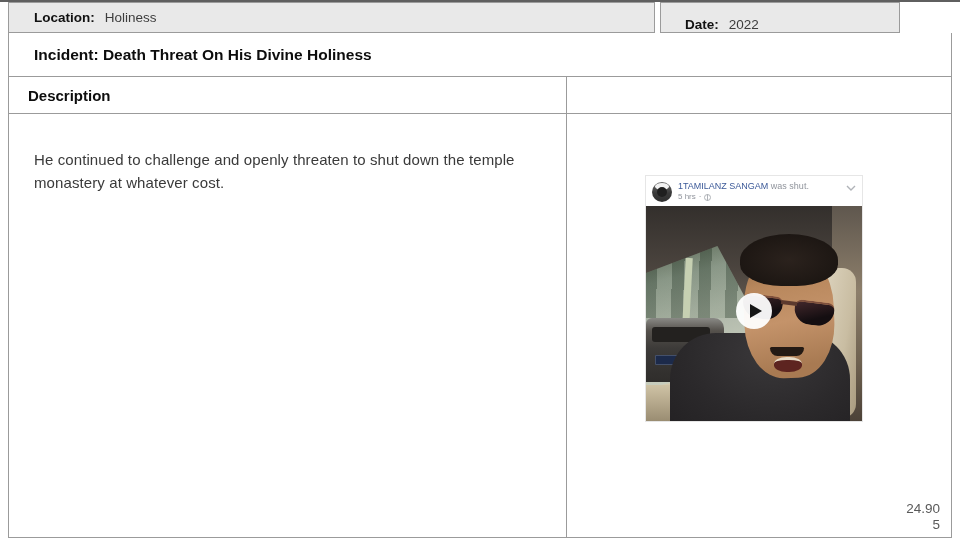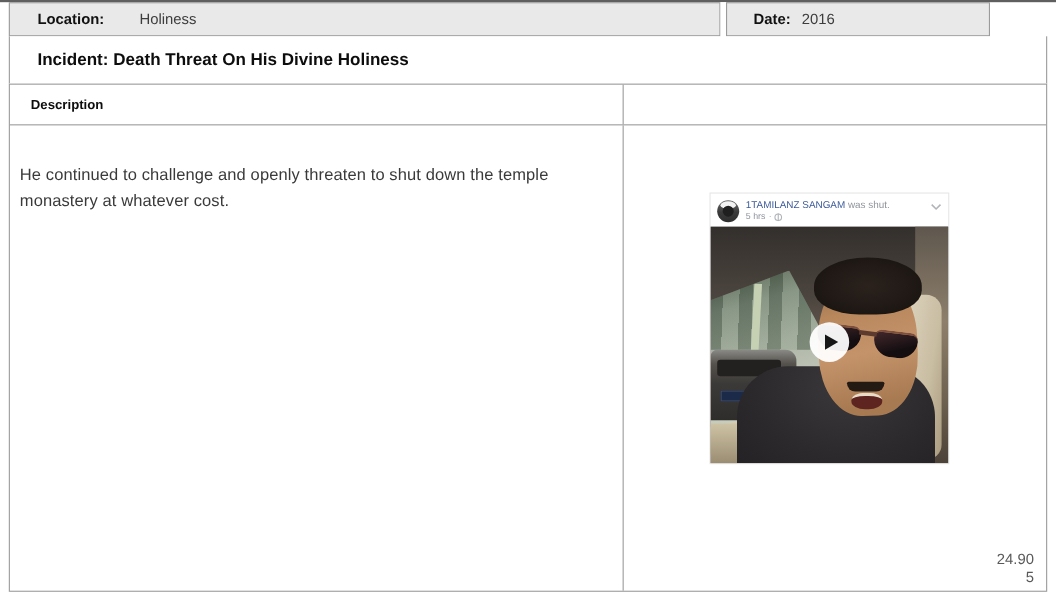--- a/index.html
+++ b/index.html
@@ -5,41 +5,41 @@
   * { margin:0; padding:0; box-sizing:border-box; }
   html,body { width:960px; height:540px; background:#ffffff; overflow:hidden; }
   body { font-family:"Liberation Sans", sans-serif; color:#1a1a1a; position:relative; }
 
   .page { position:absolute; inset:0; background:#fff; }
   .top-line { position:absolute; left:0; top:0; width:960px; height:2px; background:#5f5f5f; }
 
   
   .header-row { position:absolute; left:8px; top:2px; width:944px; height:31px; display:flex; }
   .hdr-box { background:#e9e9e9; border:1px solid #9b9b9b; display:flex; align-items:center; font-size:13.5px; }
-  .hdr-box.loc { width:647px; padding-left:25px;gap:22px; }
+  .hdr-box.loc { width:647px; padding-left:25px; }
   .hdr-gap { width:5px; background:#fff; }
-  .hdr-box.date { width:240px; padding-left:24px; }
+  .hdr-box.date { width:240px; padding-left:24px;align-items:flex-end; }
   .lbl { font-weight:bold; color:#111; }
   .val { margin-left:10px; color:#3d3d3d; }
 
   
   .incident-row { position:absolute; left:8px; top:33px; width:944px; height:43px; background:#fff;
     border-left:1px solid #9b9b9b; border-right:1px solid #9b9b9b; display:flex; align-items:center;
     padding-left:25px; font-weight:bold; font-size:15.5px; color:#0d0d0d; }
 
   
   .table { position:absolute; left:8px; top:76px; width:944px; height:462px;
     border:1px solid #9b9b9b; border-top:1px solid #9b9b9b; display:flex; flex-direction:column; background:#fff; }
   .thead { display:flex; height:37px; border-bottom:1px solid #9b9b9b; flex:0 0 auto; }
-  .th { font-weight:bold; font-size:12px; display:flex; align-items:center; color:#0d0d0d; }
+  .th { font-weight:bold; font-size:15px; display:flex; align-items:center; color:#0d0d0d; }
   .th.desc { width:558px; padding-left:19px; border-right:1px solid #9b9b9b; }
   .th.photos { flex:1; padding-left:9px; }
   .tbody { display:flex; flex:1; min-height:0; }
   .td.desc { width:558px; border-right:1px solid #9b9b9b; padding:34px 9px 0 9px; }
-  .td.desc p { font-size:15px; line-height:23px; color:#3a3a3a; letter-spacing:0.1px; }
+  .td.desc p { font-size:15px; line-height:23px; color:#3a3a3a; letter-spacing:0.1px;margin-left:16px; }
   .td.photos { flex:1; position:relative; }
 
   
   .fb-card { position:absolute; left:78px; top:61px; width:218px; background:#fff; border:1px solid #e6e6e6; }
   .fb-header { position:relative; padding:5px 6px 3px 6px; height:30px; }
   .fb-avatar { position:absolute; left:6px; top:6px; width:20px; height:20px; border-radius:50%;
     background:linear-gradient(180deg,#6b6b6b,#3a3a3a 55%,#2e2e2e); overflow:hidden; }
   .fb-avatar::before { content:""; position:absolute; left:3px; top:1px; width:14px; height:7px;
     background:#f2f2f2; border-radius:50%; }
   .fb-avatar::after { content:""; position:absolute; left:5px; top:5px; width:10px; height:10px;
@@ -108,21 +108,21 @@
   <div class="top-line"></div>
 
   <div class="header-row">
     <div class="hdr-box loc">
       <span class="lbl">Location:</span>
       <span class="val">Holiness</span>
     </div>
     <div class="hdr-gap"></div>
     <div class="hdr-box date">
       <span class="lbl">Date:</span>
-      <span class="val">2016</span>
+      <span class="val">2022</span>
     </div>
   </div>
 
   <div class="incident-row">
     <span>Incident: Death Threat On His Divine Holiness</span>
   </div>
 
   <div class="table">
     <div class="thead">
       <div class="th desc">Description</div>

